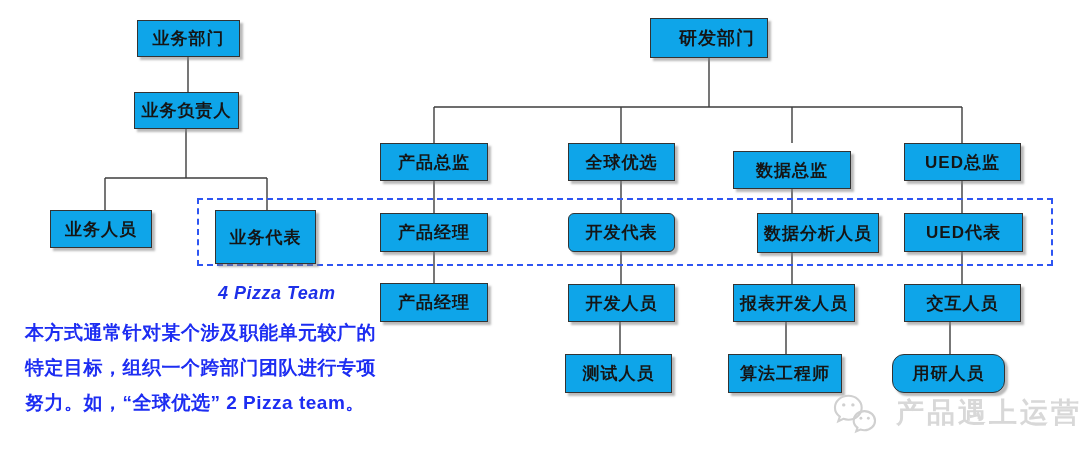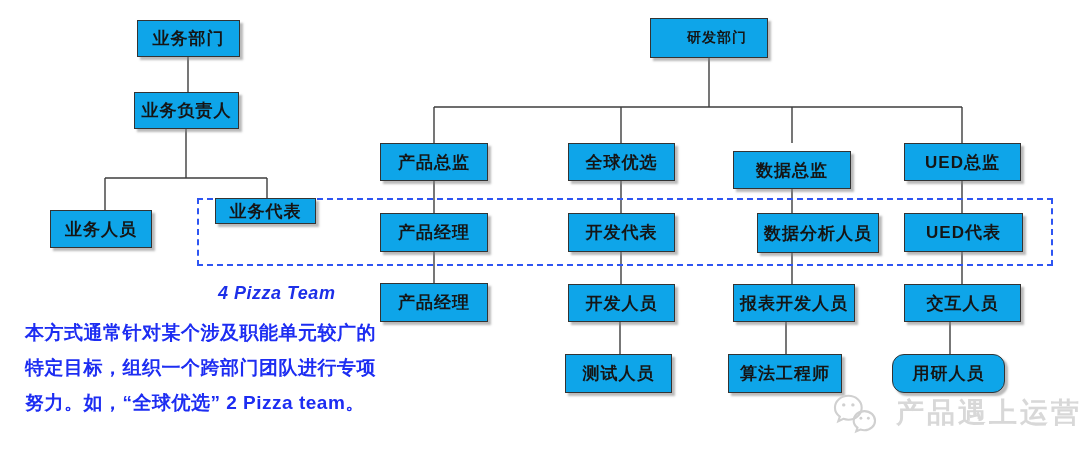--- a/index.html
+++ b/index.html
@@ -29,21 +29,21 @@
     display: flex;
     align-items: center;
     justify-content: center;
     font-size: 17px;
     font-weight: 700;
     color: #151515;
     letter-spacing: 1px;
     white-space: nowrap;
     z-index: 2;
   }
-  .node.big { font-size: 14px; padding-left: 16px; }
+  .node.big { font-size: 18px; padding-left: 16px; }
 
   .team-rect {
     position: absolute;
     left: 197px; top: 198px;
     width: 856px; height: 68px;
     border: 2px dashed #2e55f2;
     z-index: 1;
   }
 
   .team-label {
@@ -123,31 +123,31 @@
       <path d="M962 252 V284"></path>
       <path d="M950 322 V354"></path>
     </g>
   </svg>
 
   <div class="team-rect"></div>
 
   <div class="node" style="left:137px; top:20px;  width:103px; height:37px;">业务部门</div>
   <div class="node" style="left:134px; top:92px;  width:105px; height:37px;">业务负责人</div>
   <div class="node" style="left:50px;  top:210px; width:102px; height:38px;">业务人员</div>
-  <div class="node" style="left:215px; top:198px; width:101px; height:26px;">业务代表</div>
+  <div class="node" style="left:215px; top:210px; width:101px; height:54px;">业务代表</div>
 
   <div class="node big" style="left:650px; top:18px; width:118px; height:40px;">研发部门</div>
 
   <div class="node" style="left:380px; top:143px; width:108px; height:38px;">产品总监</div>
   <div class="node" style="left:568px; top:143px; width:107px; height:38px;">全球优选</div>
   <div class="node" style="left:733px; top:143px; width:118px; height:38px;margin-top:8px;">数据总监</div>
   <div class="node" style="left:904px; top:143px; width:117px; height:38px;">UED总监</div>
 
   <div class="node" style="left:380px; top:213px; width:108px; height:39px;">产品经理</div>
-  <div class="node" style="left:568px; top:213px; width:107px; height:39px;">开发代表</div>
+  <div class="node" style="left:568px; top:213px; width:107px; height:39px;border-radius:6px;">开发代表</div>
   <div class="node" style="left:733px; top:213px; width:122px; height:40px;margin-left:24px;">数据分析人员</div>
   <div class="node" style="left:904px; top:213px; width:119px; height:39px;">UED代表</div>
 
   <div class="node" style="left:380px; top:283px; width:108px; height:39px;">产品经理</div>
   <div class="node" style="left:568px; top:284px; width:107px; height:38px;">开发人员</div>
   <div class="node" style="left:733px; top:284px; width:122px; height:38px;">报表开发人员</div>
   <div class="node" style="left:904px; top:284px; width:117px; height:38px;">交互人员</div>
 
   <div class="node" style="left:565px; top:354px; width:107px; height:39px;">测试人员</div>
   <div class="node" style="left:728px; top:354px; width:114px; height:39px;">算法工程师</div>

